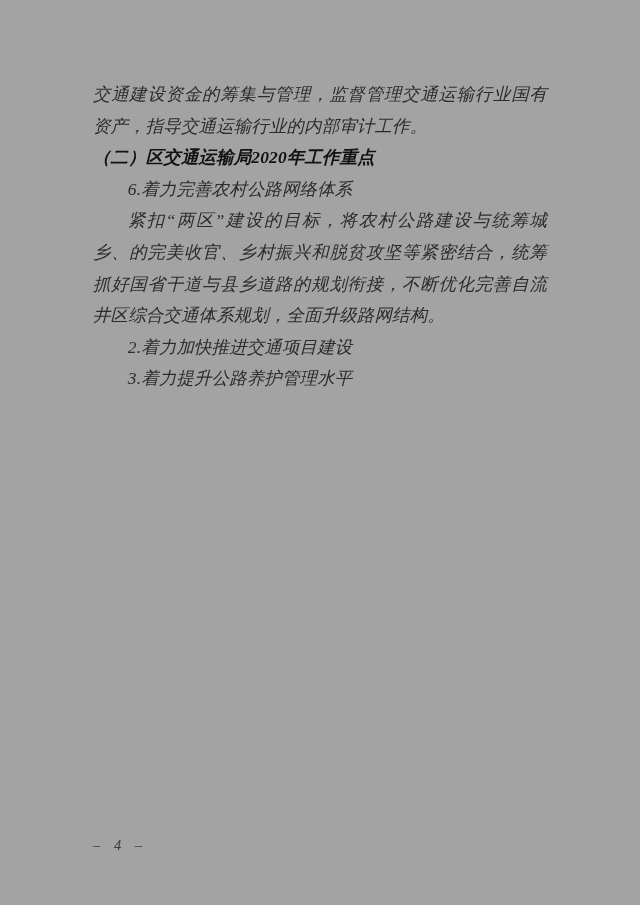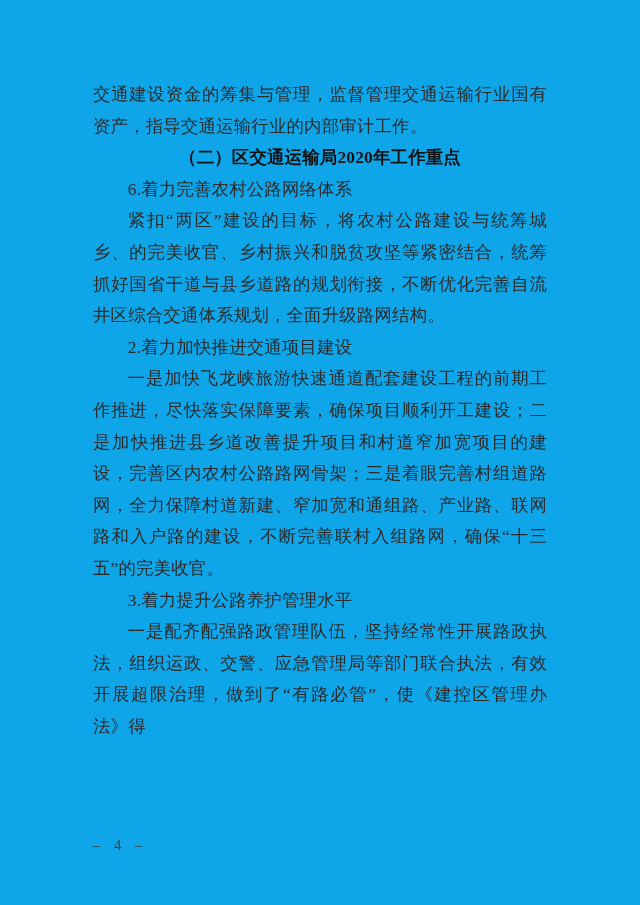--- a/index.html
+++ b/index.html
@@ -7,22 +7,23 @@
     padding: 0;
     width: 640px;
     height: 905px;
     background: #ffffff;
     overflow: hidden;
   }
   .page {
     position: relative;
     width: 640px;
     height: 905px;
-    background: #0ea5e9;
+    background: #a3a3a3;
     font-family: "Liberation Serif", "DejaVu Serif", serif;
+    font-style: italic;
   }
   .content {
     position: absolute;
     left: 93px;
     top: 79px;
     width: 454px;
   }
   .content p {
     margin: 0;
     padding: 0;
@@ -32,21 +33,21 @@
     text-align: justify;
     text-justify: inter-ideograph;
     letter-spacing: 0.2px;
   }
   .content p.indent {
     text-indent: 2em;
   }
   .content p.heading {
     font-weight: bold;
     color: #121212;
-    text-align: center;
+    text-align: left;
   }
   .page-footer {
     position: absolute;
     left: 93px;
     top: 836px;
     font-size: 14.5px;
     line-height: 18px;
     color: #3c3c3c;
     letter-spacing: 5px;
     font-family: "Liberation Serif", "DejaVu Serif", serif;
@@ -55,18 +56,16 @@
 </head>
 <body>
 
 <div class="page">
   <div class="content">
     <p>交通建设资金的筹集与管理，监督管理交通运输行业国有资产，指导交通运输行业的内部审计工作。</p>
     <p class="heading">（二）区交通运输局2020年工作重点</p>
     <p class="indent">6.着力完善农村公路网络体系</p>
     <p class="indent">紧扣“两区”建设的目标，将农村公路建设与统筹城乡、的完美收官、乡村振兴和脱贫攻坚等紧密结合，统筹抓好国省干道与县乡道路的规划衔接，不断优化完善自流井区综合交通体系规划，全面升级路网结构。</p>
     <p class="indent">2.着力加快推进交通项目建设</p>
-    <p class="indent">一是加快飞龙峡旅游快速通道配套建设工程的前期工作推进，尽快落实保障要素，确保项目顺利开工建设；二是加快推进县乡道改善提升项目和村道窄加宽项目的建设，完善区内农村公路路网骨架；三是着眼完善村组道路网，全力保障村道新建、窄加宽和通组路、产业路、联网路和入户路的建设，不断完善联村入组路网，确保“十三五”的完美收官。</p>
     <p class="indent">3.着力提升公路养护管理水平</p>
-    <p class="indent">一是配齐配强路政管理队伍，坚持经常性开展路政执法，组织运政、交警、应急管理局等部门联合执法，有效开展超限治理，做到了“有路必管”，使《建控区管理办法》得</p>
   </div>
   <div class="page-footer">– 4 –</div>
 </div>
 
 </body></html>

